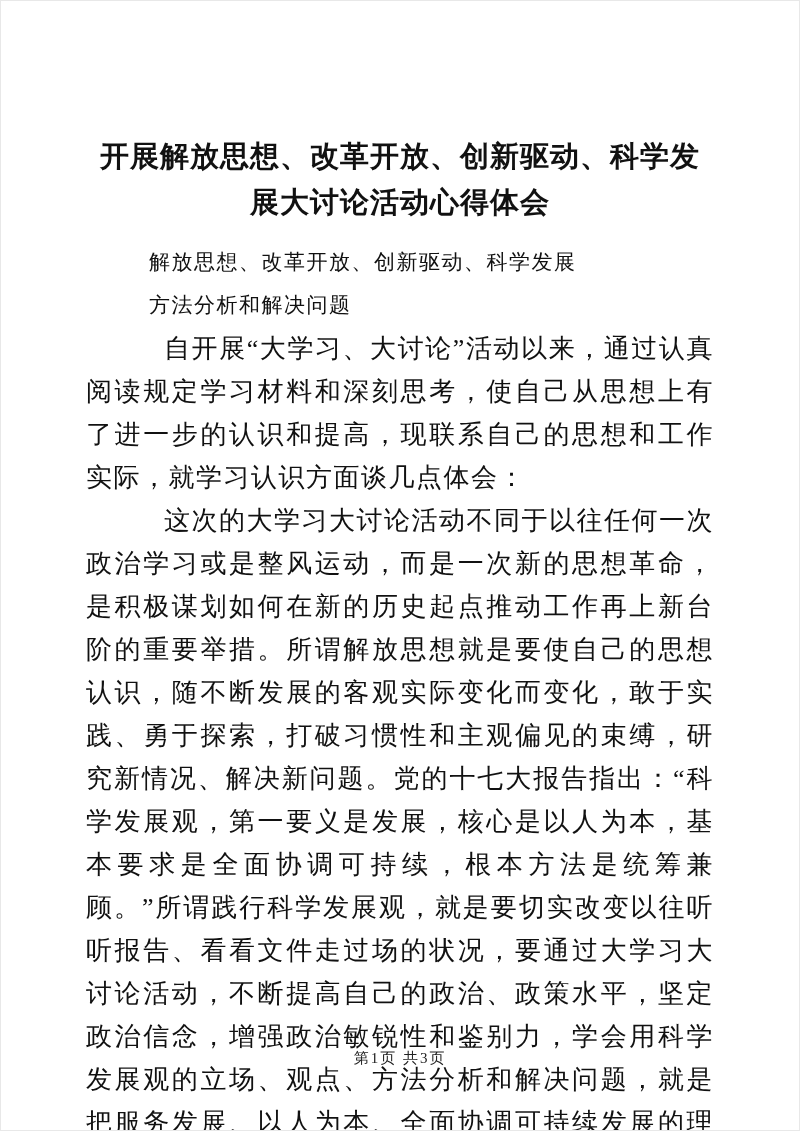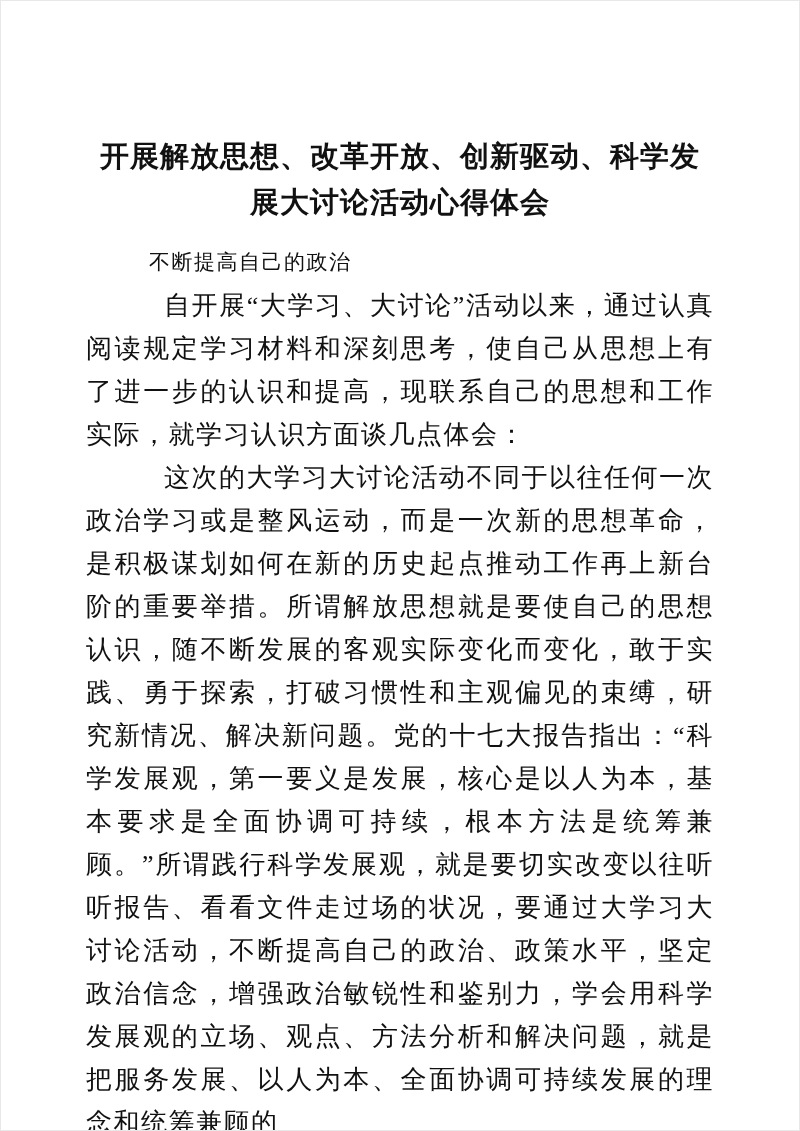--- a/index.html
+++ b/index.html
@@ -56,22 +56,26 @@
     color: #222222;
   }
 </style>
 </head>
 <body>
 
 <div class="page">
 
   <h1 class="doc-title">开展解放思想、改革开放、创新驱动、科学发展大讨论活动心得体会</h1>
 
+  <p class="subtitle-line">解放思想、改革开放、创新驱动、科学发展</p>
 
-  <p class="subtitle-line">不断提高自己的政治</p>
+  <p class="subtitle-line">方法分析和解决问题</p>
 
   <p class="para">自开展“大学习、大讨论”活动以来，通过认真阅读规定学习材料和深刻思考，使自己从思想上有了进一步的认识和提高，现联系自己的思想和工作实际，就学习认识方面谈几点体会：</p>
 
 
   <p class="para">这次的大学习大讨论活动不同于以往任何一次政治学习或是整风运动，而是一次新的思想革命，是积极谋划如何在新的历史起点推动工作再上新台阶的重要举措。所谓解放思想就是要使自己的思想认识，随不断发展的客观实际变化而变化，敢于实践、勇于探索，打破习惯性和主观偏见的束缚，研究新情况、解决新问题。党的十七大报告指出：“科学发展观，第一要义是发展，核心是以人为本，基本要求是全面协调可持续，根本方法是统筹兼顾。”所谓践行科学发展观，就是要切实改变以往听听报告、看看文件走过场的状况，要通过大学习大讨论活动，不断提高自己的政治、政策水平，坚定政治信念，增强政治敏锐性和鉴别力，学会用科学发展观的立场、观点、方法分析和解决问题，就是把服务发展、以人为本、全面协调可持续发展的理念和统筹兼顾的</p>
 
+  <div class="footer">
+    <span>第1页 共3页</span>
+  </div>
 
 </div>
 
 </body></html>

